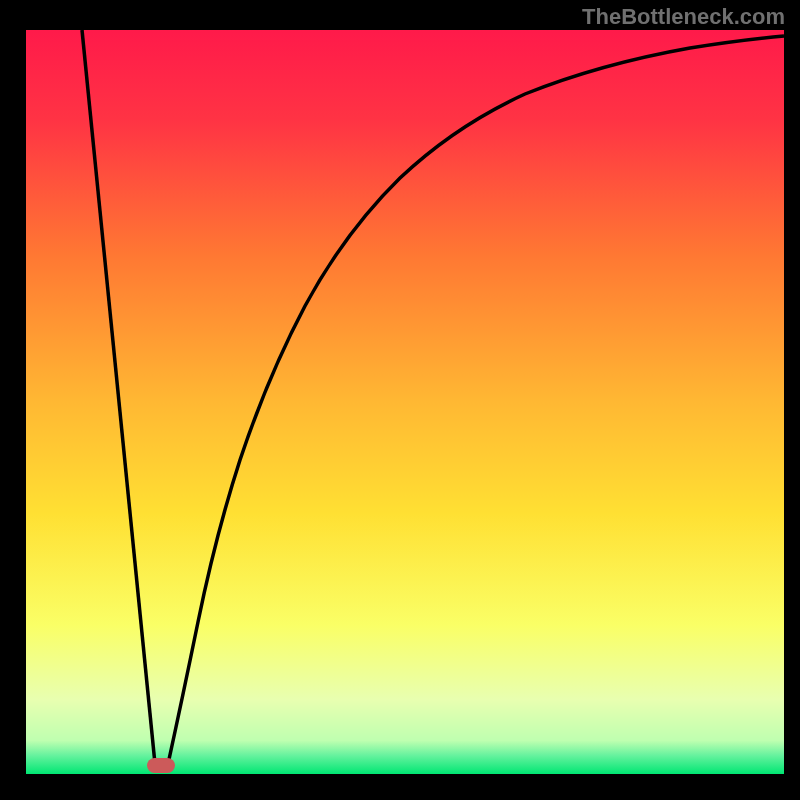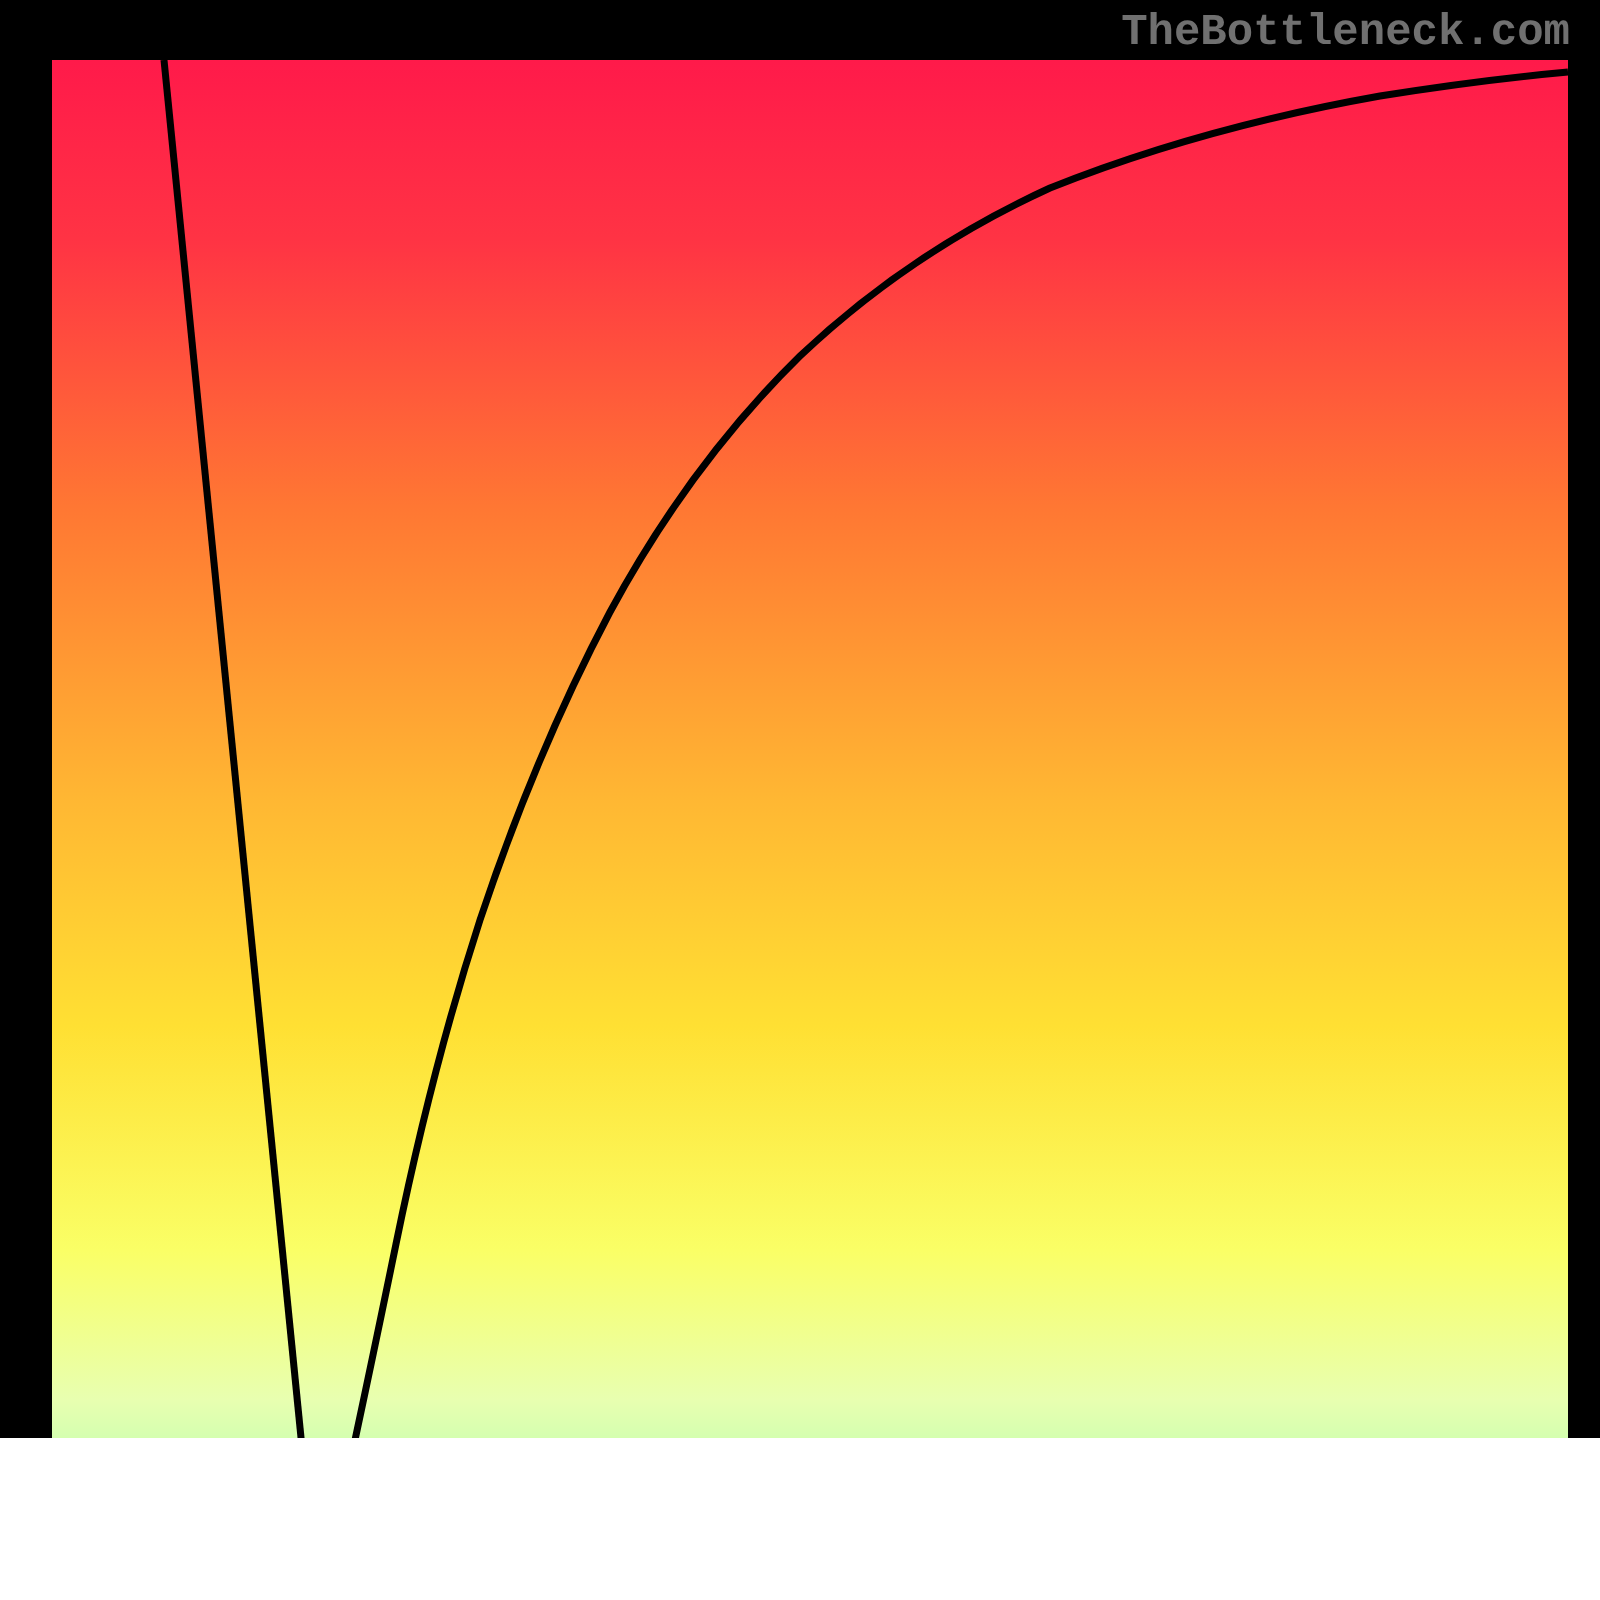--- a/index.html
+++ b/index.html
@@ -3,23 +3,22 @@
 <meta charset="utf-8">
 <style>
   body {
     margin: 0;
     padding: 0;
     background: #ffffff;
     font-family: Arial, sans-serif;
   }
   .container {
     width: 800px;
-    height: 719px;
+    height: 800px;
     position: relative;
-    font-family: Liberation Mono, monospace;
   }
   .watermark {
     position: absolute;
     top: 4px;
     right: 15px;
     font-size: 22px;
     font-weight: bold;
     color: #707070;
     z-index: 10;
   }

